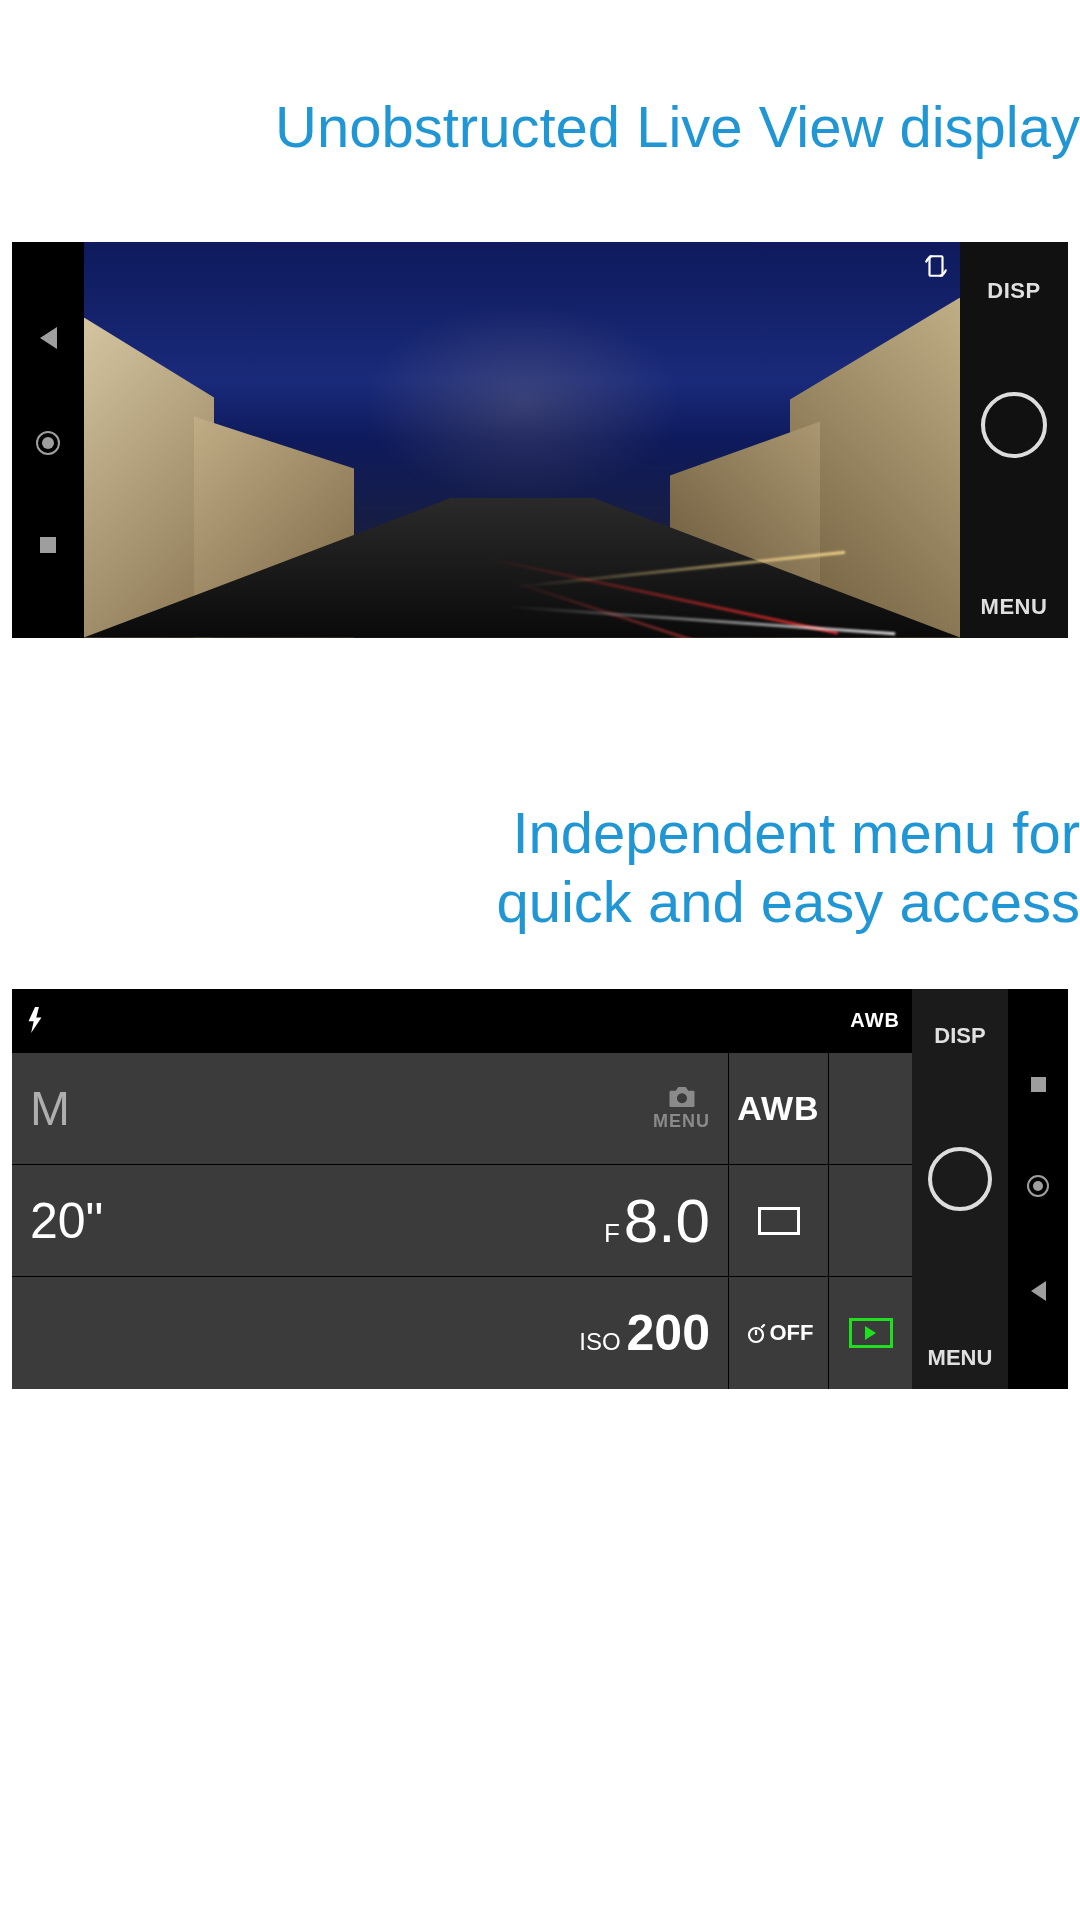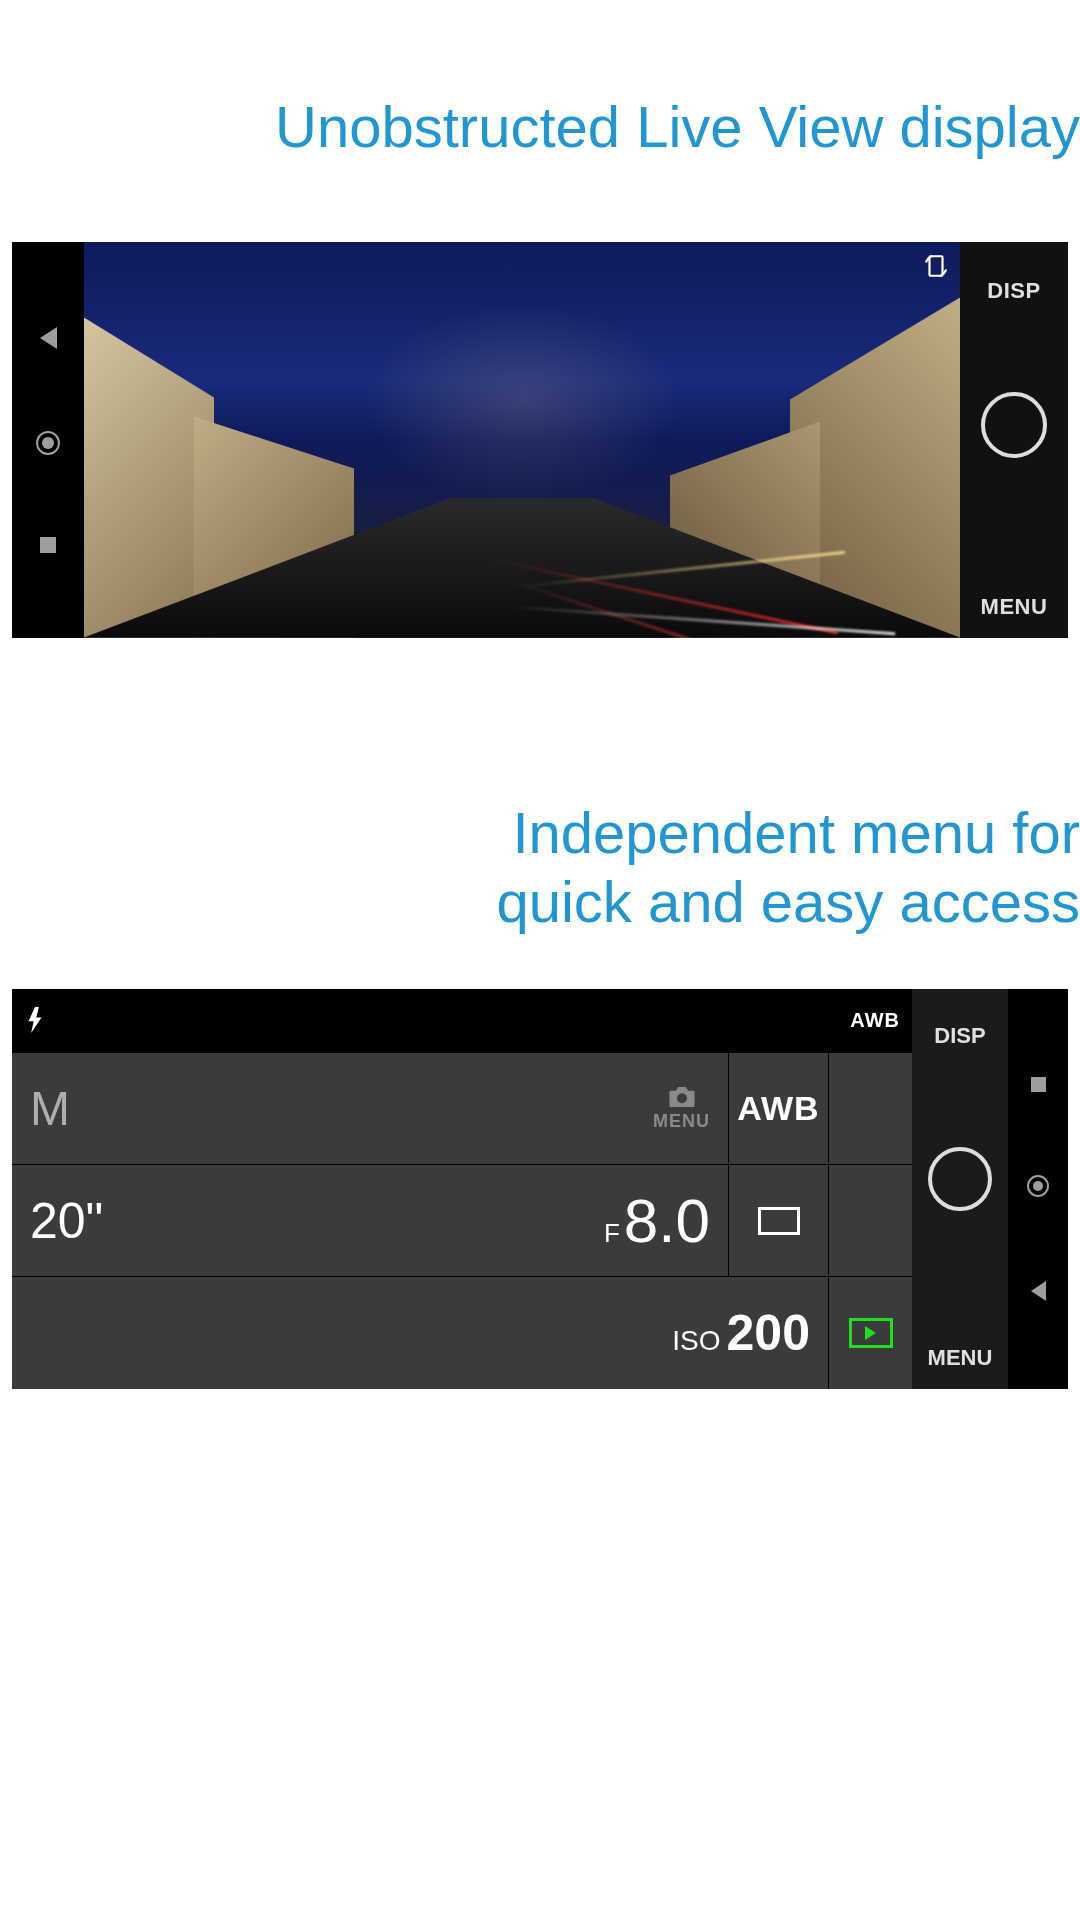--- a/index.html
+++ b/index.html
@@ -198,21 +198,21 @@
 .mode-right { text-align: right; color: #9c9c9c; }
 .mode-right .cam svg { width: 30px; height: 24px; display:block; margin:0 auto 2px auto;}
 .mode-right .mode-txt { font-size: 18px; font-weight: 600; letter-spacing: 1px; color:#8a8a8a;}
 
 .awb-big { font-size: 34px; font-weight: 700; letter-spacing: 1px;}
 .shutter-val { font-size: 50px; font-weight: 300; color: #fff;}
 .fval { display:flex; align-items:baseline; gap:4px;}
 .fval .pre { font-size: 26px; font-weight:400;}
 .fval .num { font-size: 62px; font-weight: 300;}
 .iso { display:flex; align-items:baseline; gap:6px; margin-left:auto;}
-.iso .lbl { font-size: 28px;}
+.iso .lbl { font-size: 24px;}
 .iso .num { font-size: 50px; font-weight:700;}
 
 .drive-rect { width: 42px; height: 28px; border: 3px solid #fff;}
 .timer-off { display:flex; align-items:center; gap:2px; color:#fff;}
 .timer-off svg { width:24px; height:24px;}
 .timer-off .off { font-size: 22px; font-weight:600;}
 .play-rect { width: 44px; height: 30px; border: 3px solid #1ee01e; display:flex; align-items:center; justify-content:center;}
 .play-rect .tri { width:0;height:0;border-top:7px solid transparent;border-bottom:7px solid transparent;border-left:11px solid #1ee01e;}
 
 .shot2 .panel-right {
@@ -332,20 +332,30 @@
         <div class="cell c-nar" style="background:#3b3b3b"></div>
       </div>
 
       <div class="row row3">
         <div class="cell c-wide">
           <div class="iso">
             <span class="lbl">ISO</span>
             <span class="num">200</span>
           </div>
         </div>
+        <div class="cell c-mid">
+          <div class="timer-off">
+            <svg viewBox="0 0 24 24" fill="none" stroke="#fff" stroke-width="2.2">
+              <circle cx="12" cy="14" r="7"></circle>
+              <path d="M12 14 L12 9"></path>
+              <path d="M18 6 L20 4" stroke-linecap="round"></path>
+            </svg>
+            <span class="off">OFF</span>
+          </div>
+        </div>
         <div class="cell c-nar">
           <div class="play-rect">
               <div class="tri"></div>
             </div>
         </div>
       </div>
     </div>
   </div>
   <div class="panel-right">
     <div class="lbl-t">DISP</div>

